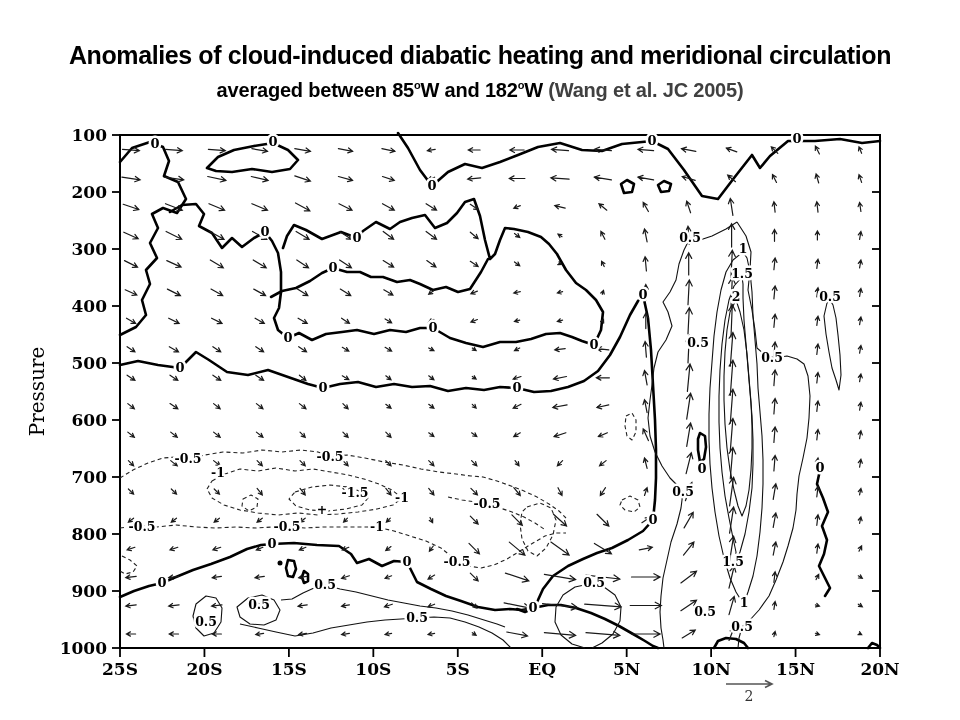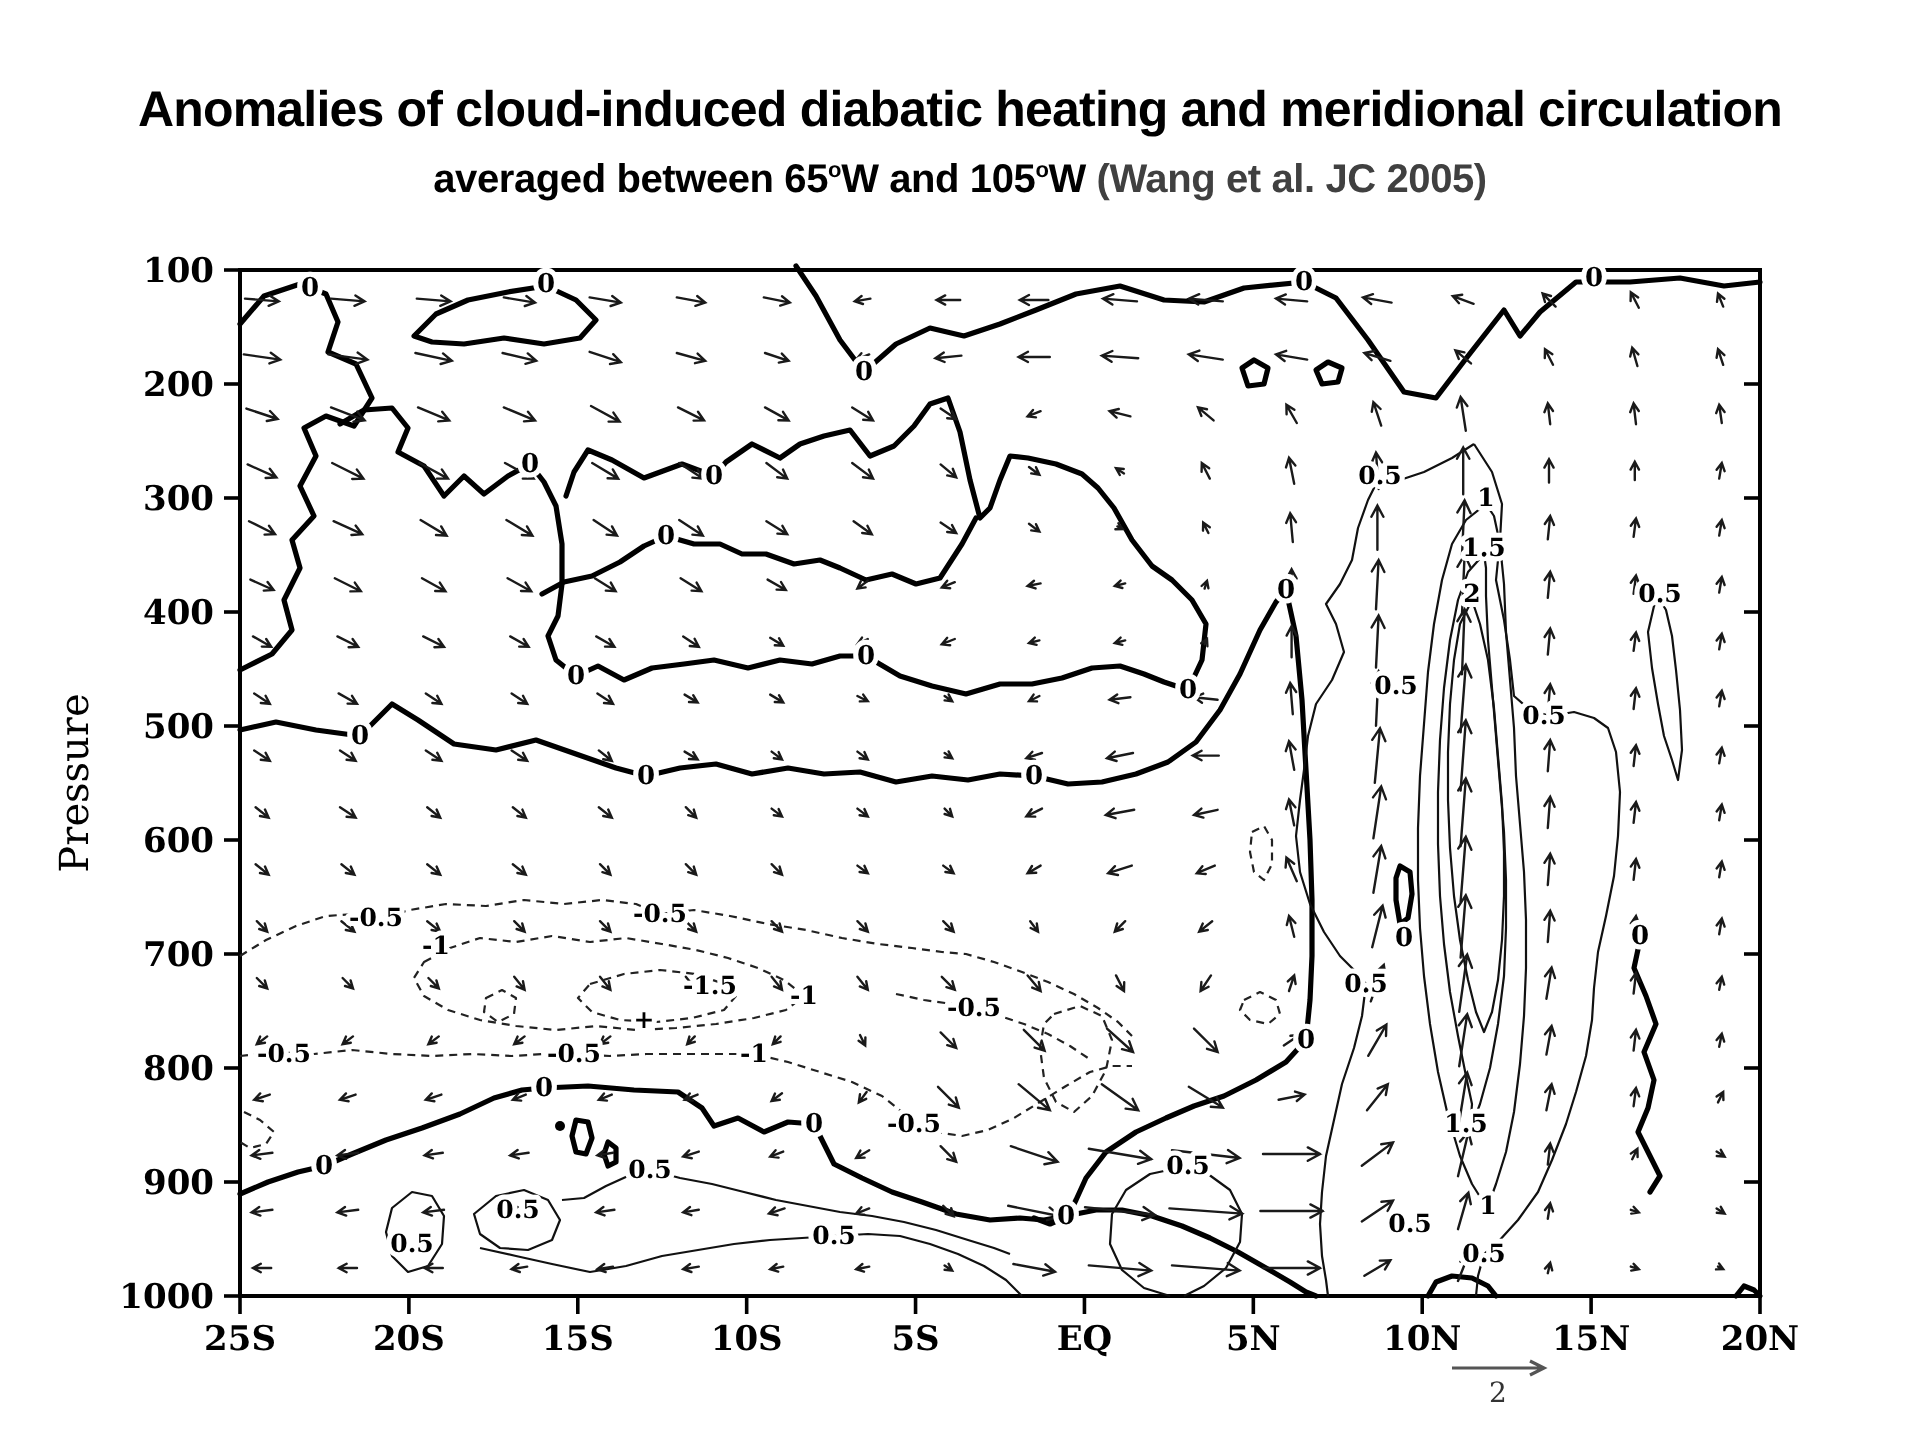--- a/index.html
+++ b/index.html
@@ -24,21 +24,21 @@
   .clab.b{font-weight:bold;font-size:13px;}
   .arrow{stroke:#1a1a1a;stroke-width:1.2;fill:none;stroke-linecap:round;}
   .refarrow{stroke:#555;stroke-width:1.6;fill:none;}
   .reflab{font-family:"DejaVu Serif",serif;font-size:14px;fill:#333;}
 </style>
 </head>
 <body>
 
 <div class="slide">
   <div class="title">Anomalies of cloud-induced diabatic heating and meridional circulation</div>
-  <div class="subtitle"><span>averaged between 65</span><sup>o</sup><span>W and 105</span><sup>o</sup><span>W </span><span class="cite" style="color: #404040;">(Wang et al. JC 2005)</span></div>
+  <div class="subtitle"><span>averaged between 85</span><sup>o</sup><span>W and 182</span><sup>o</sup><span>W </span><span class="cite" style="color: #404040;">(Wang et al. JC 2005)</span></div>
   <div id="chartbox"><svg width="960" height="720" viewBox="0 0 960 720">
         <rect class="axis" x="120" y="135" width="760" height="513"></rect>
         <line class="tickline" x1="112" y1="135" x2="120" y2="135"></line>
         <line class="tickline" x1="872" y1="135" x2="880" y2="135"></line>
         <text class="ticklab" x="107" y="141" text-anchor="end">100</text>
         <line class="tickline" x1="112" y1="192" x2="120" y2="192"></line>
         <line class="tickline" x1="872" y1="192" x2="880" y2="192"></line>
         <text class="ticklab" x="107" y="198" text-anchor="end">200</text>
         <line class="tickline" x1="112" y1="249" x2="120" y2="249"></line>
         <line class="tickline" x1="872" y1="249" x2="880" y2="249"></line>

